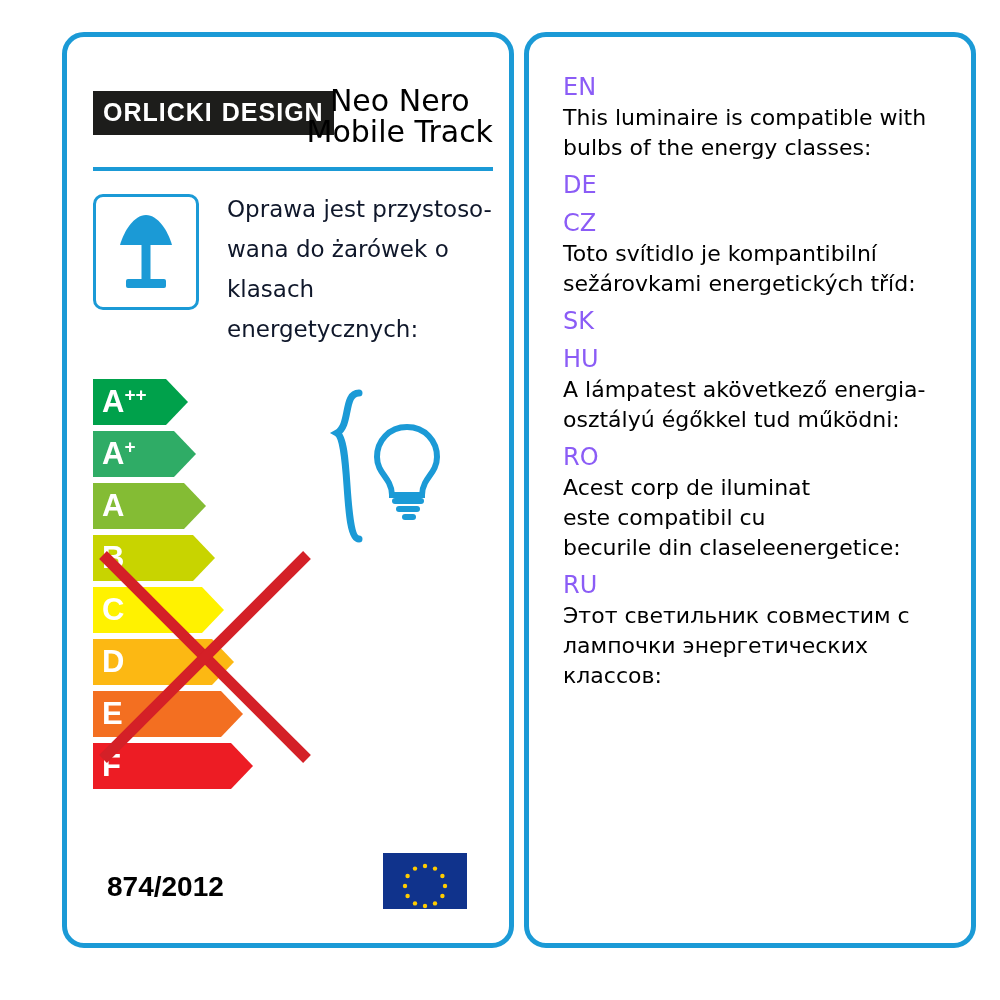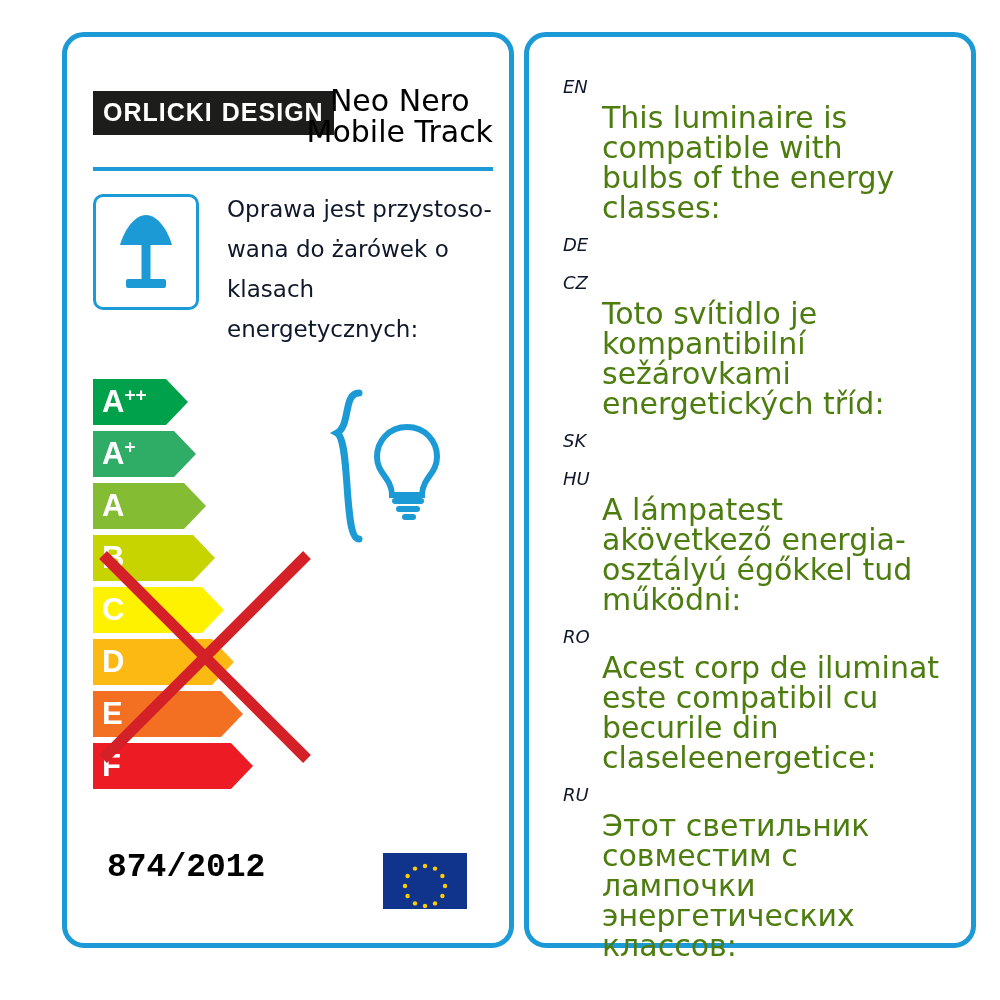--- a/index.html
+++ b/index.html
@@ -157,24 +157,24 @@
     top: 510px;
     width: 220px;
     height: 220px;
     pointer-events: none;
   }
 
   
   #reg-number {
     position: absolute;
     left: 40px;
-    bottom: 57px;
-    font-family: Liberation Mono, monospace;
+    bottom: 40px;
+    font-family: Liberation Sans, sans-serif;
     font-weight: bold;
-    font-size: 33px;
+    font-size: 28px;
   }
   #eu-flag {
     position: absolute;
     right: 42px;
     bottom: 34px;
     width: 84px;
     height: 56px;
     background: #10338c;
     display: block;
   }
@@ -187,31 +187,29 @@
     width: 452px;
     height: 916px;
     border: 5px solid #1b9ad6;
     border-radius: 22px;
     box-sizing: border-box;
     background: #ffffff;
     padding: 34px 18px 10px 34px;
   }
   .lang-block { margin-bottom: 6px; }
   .lang-code {
-    font-size: 18px;
+    font-size: 24px;
     line-height: 32px;
-    color: #0f172a;
-    font-style: italic;
+    color: #8b5cf6;
   }
   .lang-text {
-    font-size: 30px;
+    font-size: 22px;
     line-height: 30px;
-    color: #4d7c0f;
+    color: #000000;
     white-space: pre-line;
-    margin-left: 39px;
   }
 </style>
 </head>
 <body>
 
 <div id="left-card">
 
   <div id="brand-row">
     <div id="logo">
       <span>ORLICKI</span><span class="sep"></span><span>DESIGN</span>

